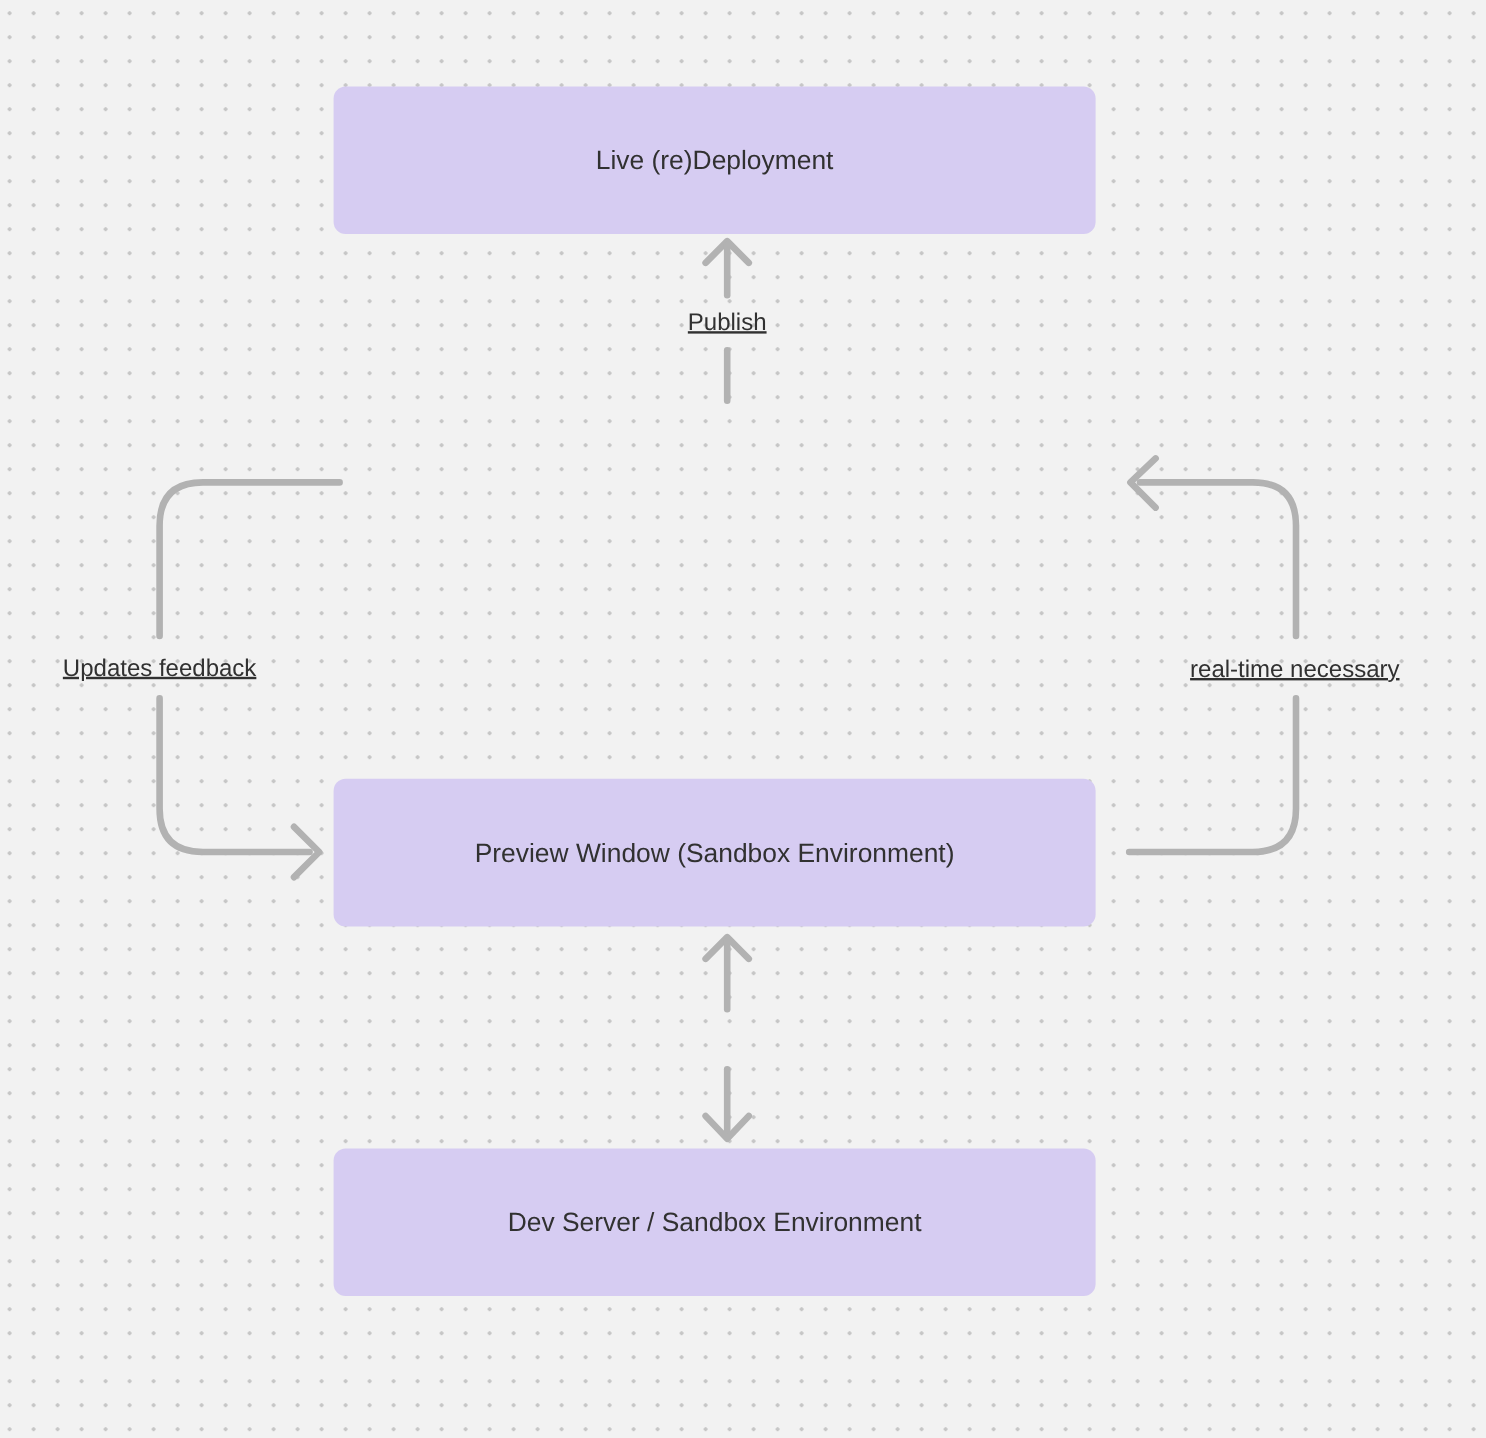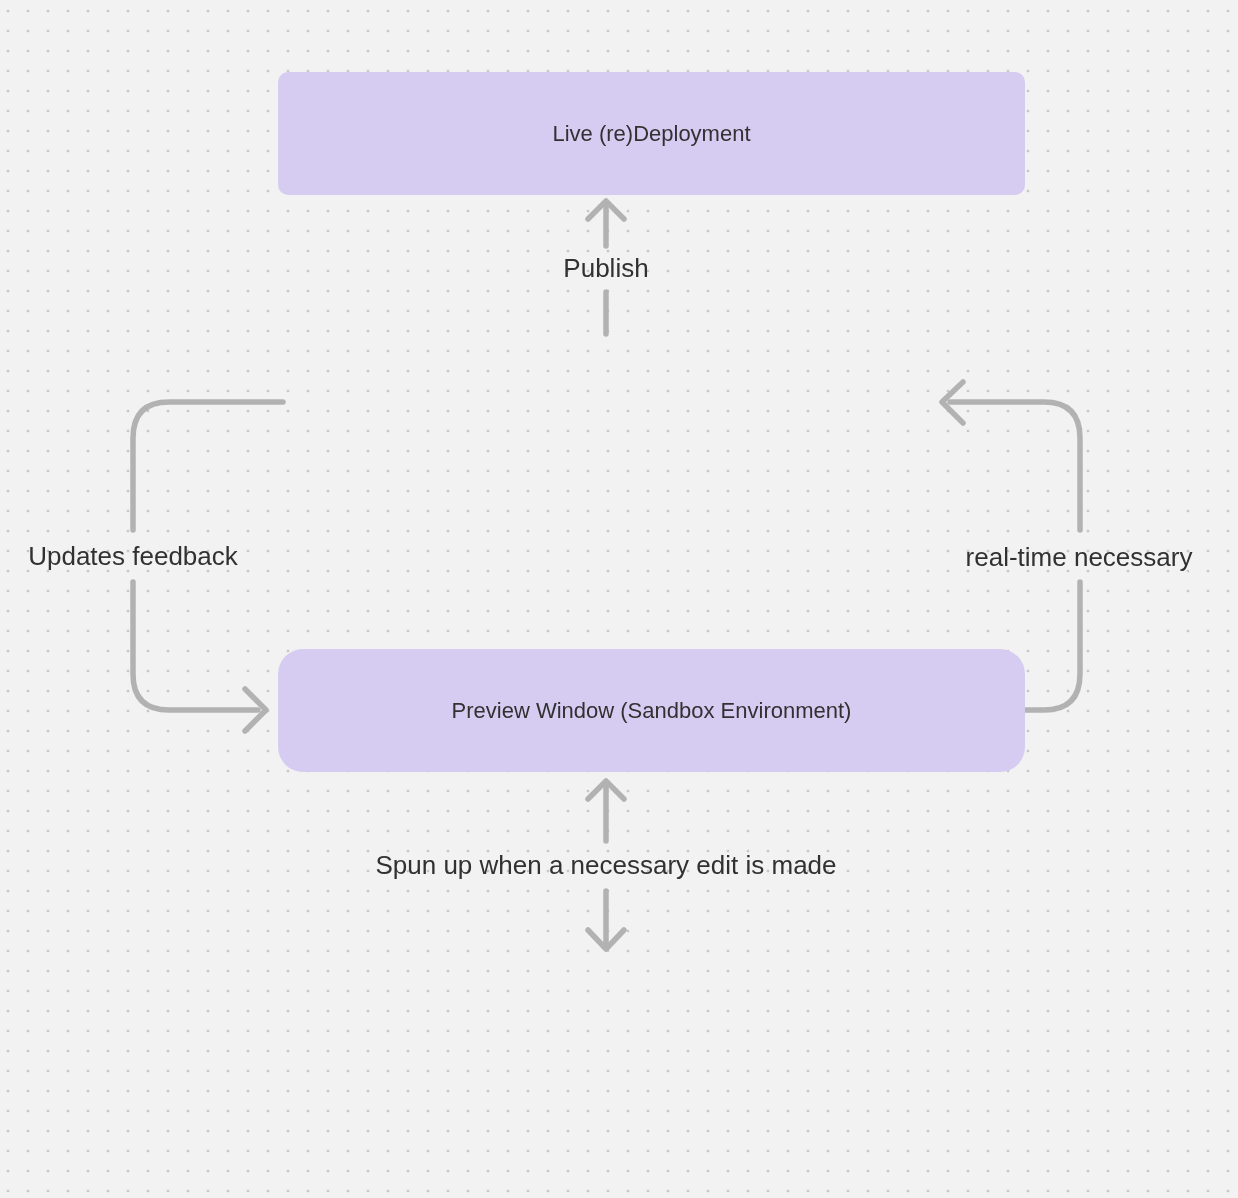--- a/index.html
+++ b/index.html
@@ -28,39 +28,40 @@
   .arrow-path{
     fill:none;
     stroke:var(--arrow);
     stroke-width:5.5;
     stroke-linecap:round;
     stroke-linejoin:round;
   }
   .node{
     position:absolute;
     left:278px;
-    width:747px;height:123px;
+    width:635px;height:123px;
     background:var(--node-fill);
     border-radius:10px;
     display:flex;align-items:center;justify-content:center;
     text-align:left;
     font-size:22px;
     line-height:1.25;
   }
   .node-0{top:72px;}
   .node-1{top:339px;}
-  .node-2{top:649px;border-radius:25px;}
+  .node-2{top:649px;}
   .node-3{top:957px;}
   .edge-label{
     position:absolute;
     transform:translate(-50%,-50%);
     white-space:nowrap;
-    font-size:26px;
+    font-size:20px;
     line-height:1.2;
     color:var(--text);
+    text-decoration:underline;
   }
   .label-publish{left:606px;top:269px;}
   .label-updates{left:133px;top:557px;}
   .label-feedback{left:1079px;top:558px;}
   .label-spun{left:606px;top:866px;}
 </style>
 </head>
 <body>
 
 <div class="canvas">
@@ -95,19 +96,21 @@
 
   <div class="node node-0">
     <span>Live (re)Deployment</span>
   </div>
 
 
   <div class="node node-2">
     <span>Preview Window (Sandbox Environment)</span>
   </div>
 
+  <div class="node node-3">
+    <span>Dev Server / Sandbox Environment</span>
+  </div>
 
   <div class="edge-label label-publish">Publish</div>
   <div class="edge-label label-updates">Updates feedback</div>
   <div class="edge-label label-feedback">real-time necessary</div>
-  <div class="edge-label label-spun">Spun up when a necessary edit is made</div>
 
 </div>
 
 </body></html>

